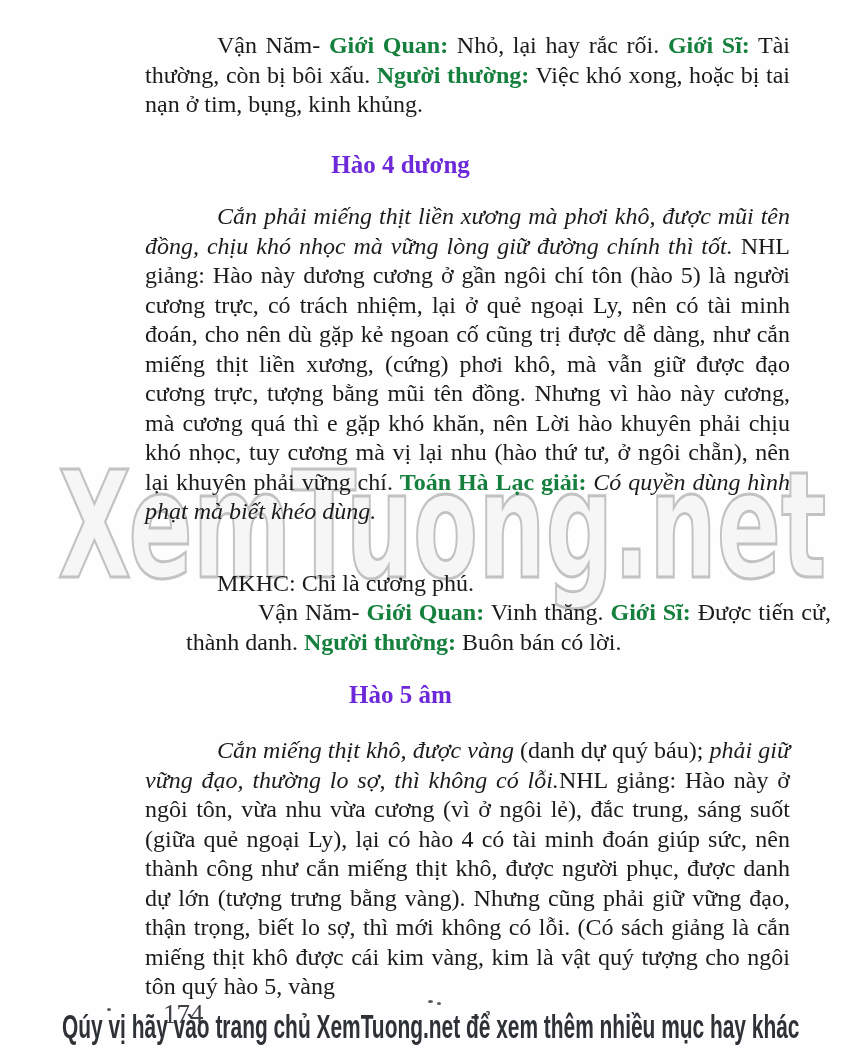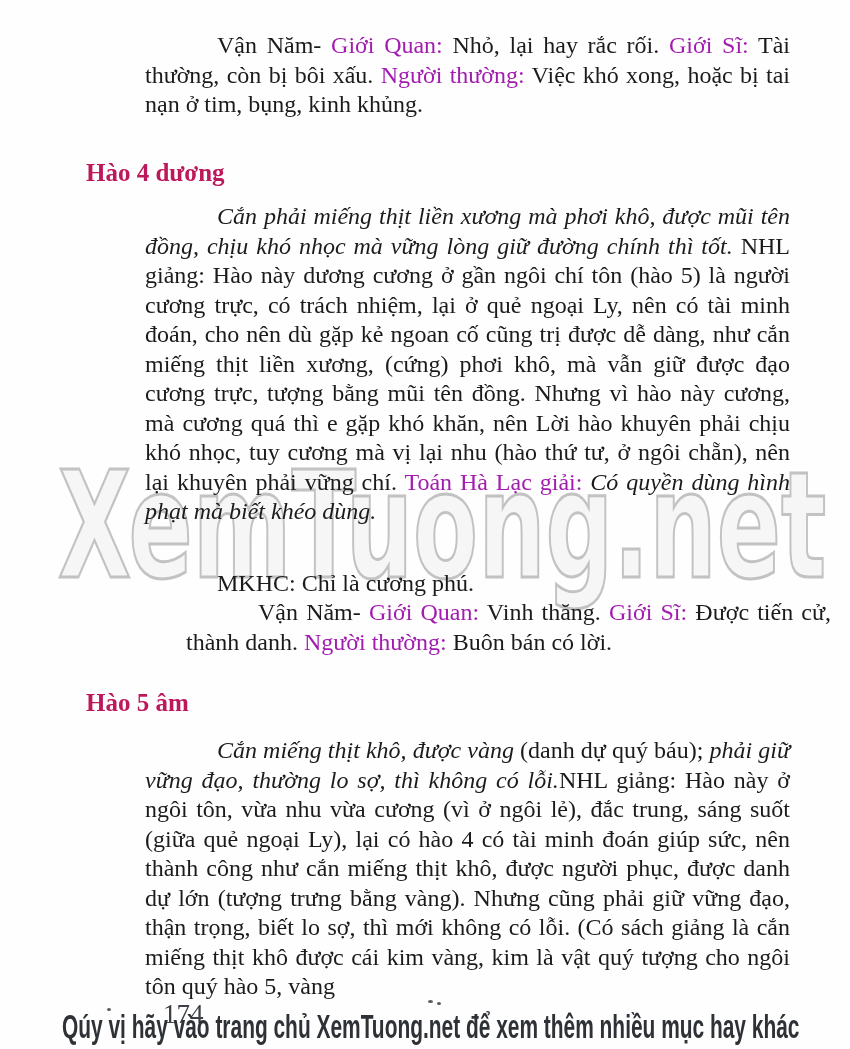--- a/index.html
+++ b/index.html
@@ -18,31 +18,32 @@
     left: 145px;
     width: 645px;
     color: #1b1b1b;
     font-size: 24px;
     line-height: 29.5px;
     text-align: justify;
     z-index: 2;
   }
   .para { margin: 0; text-indent: 72px; }
   .para i { font-style: italic; }
-  .para b { font-weight: normal; color: #a21caf; }
+  .para b { font-weight: bold; color: #15803d; }
 
   .heading {
     position: absolute;
     left: 70px;
     width: 645px;
+    text-align: center;
     font-size: 25px;
     font-weight: bold;
-    color: #be185d;
+    color: #6d28d9;
     z-index: 2;
-    margin: 16px;
+    margin: 8px;
   }
 
   #p1 { top: 31px; }
   #h1 { top: 143px; }
   #p2 { top: 202px; }
   #p3 { top: 540px; }
   #p4 { top: 569px; }
   #p5 { top: 598px; margin-left: 41px; }
   #h2 { top: 673px; }
   #p6 { top: 728px; margin-top: 8px; }

